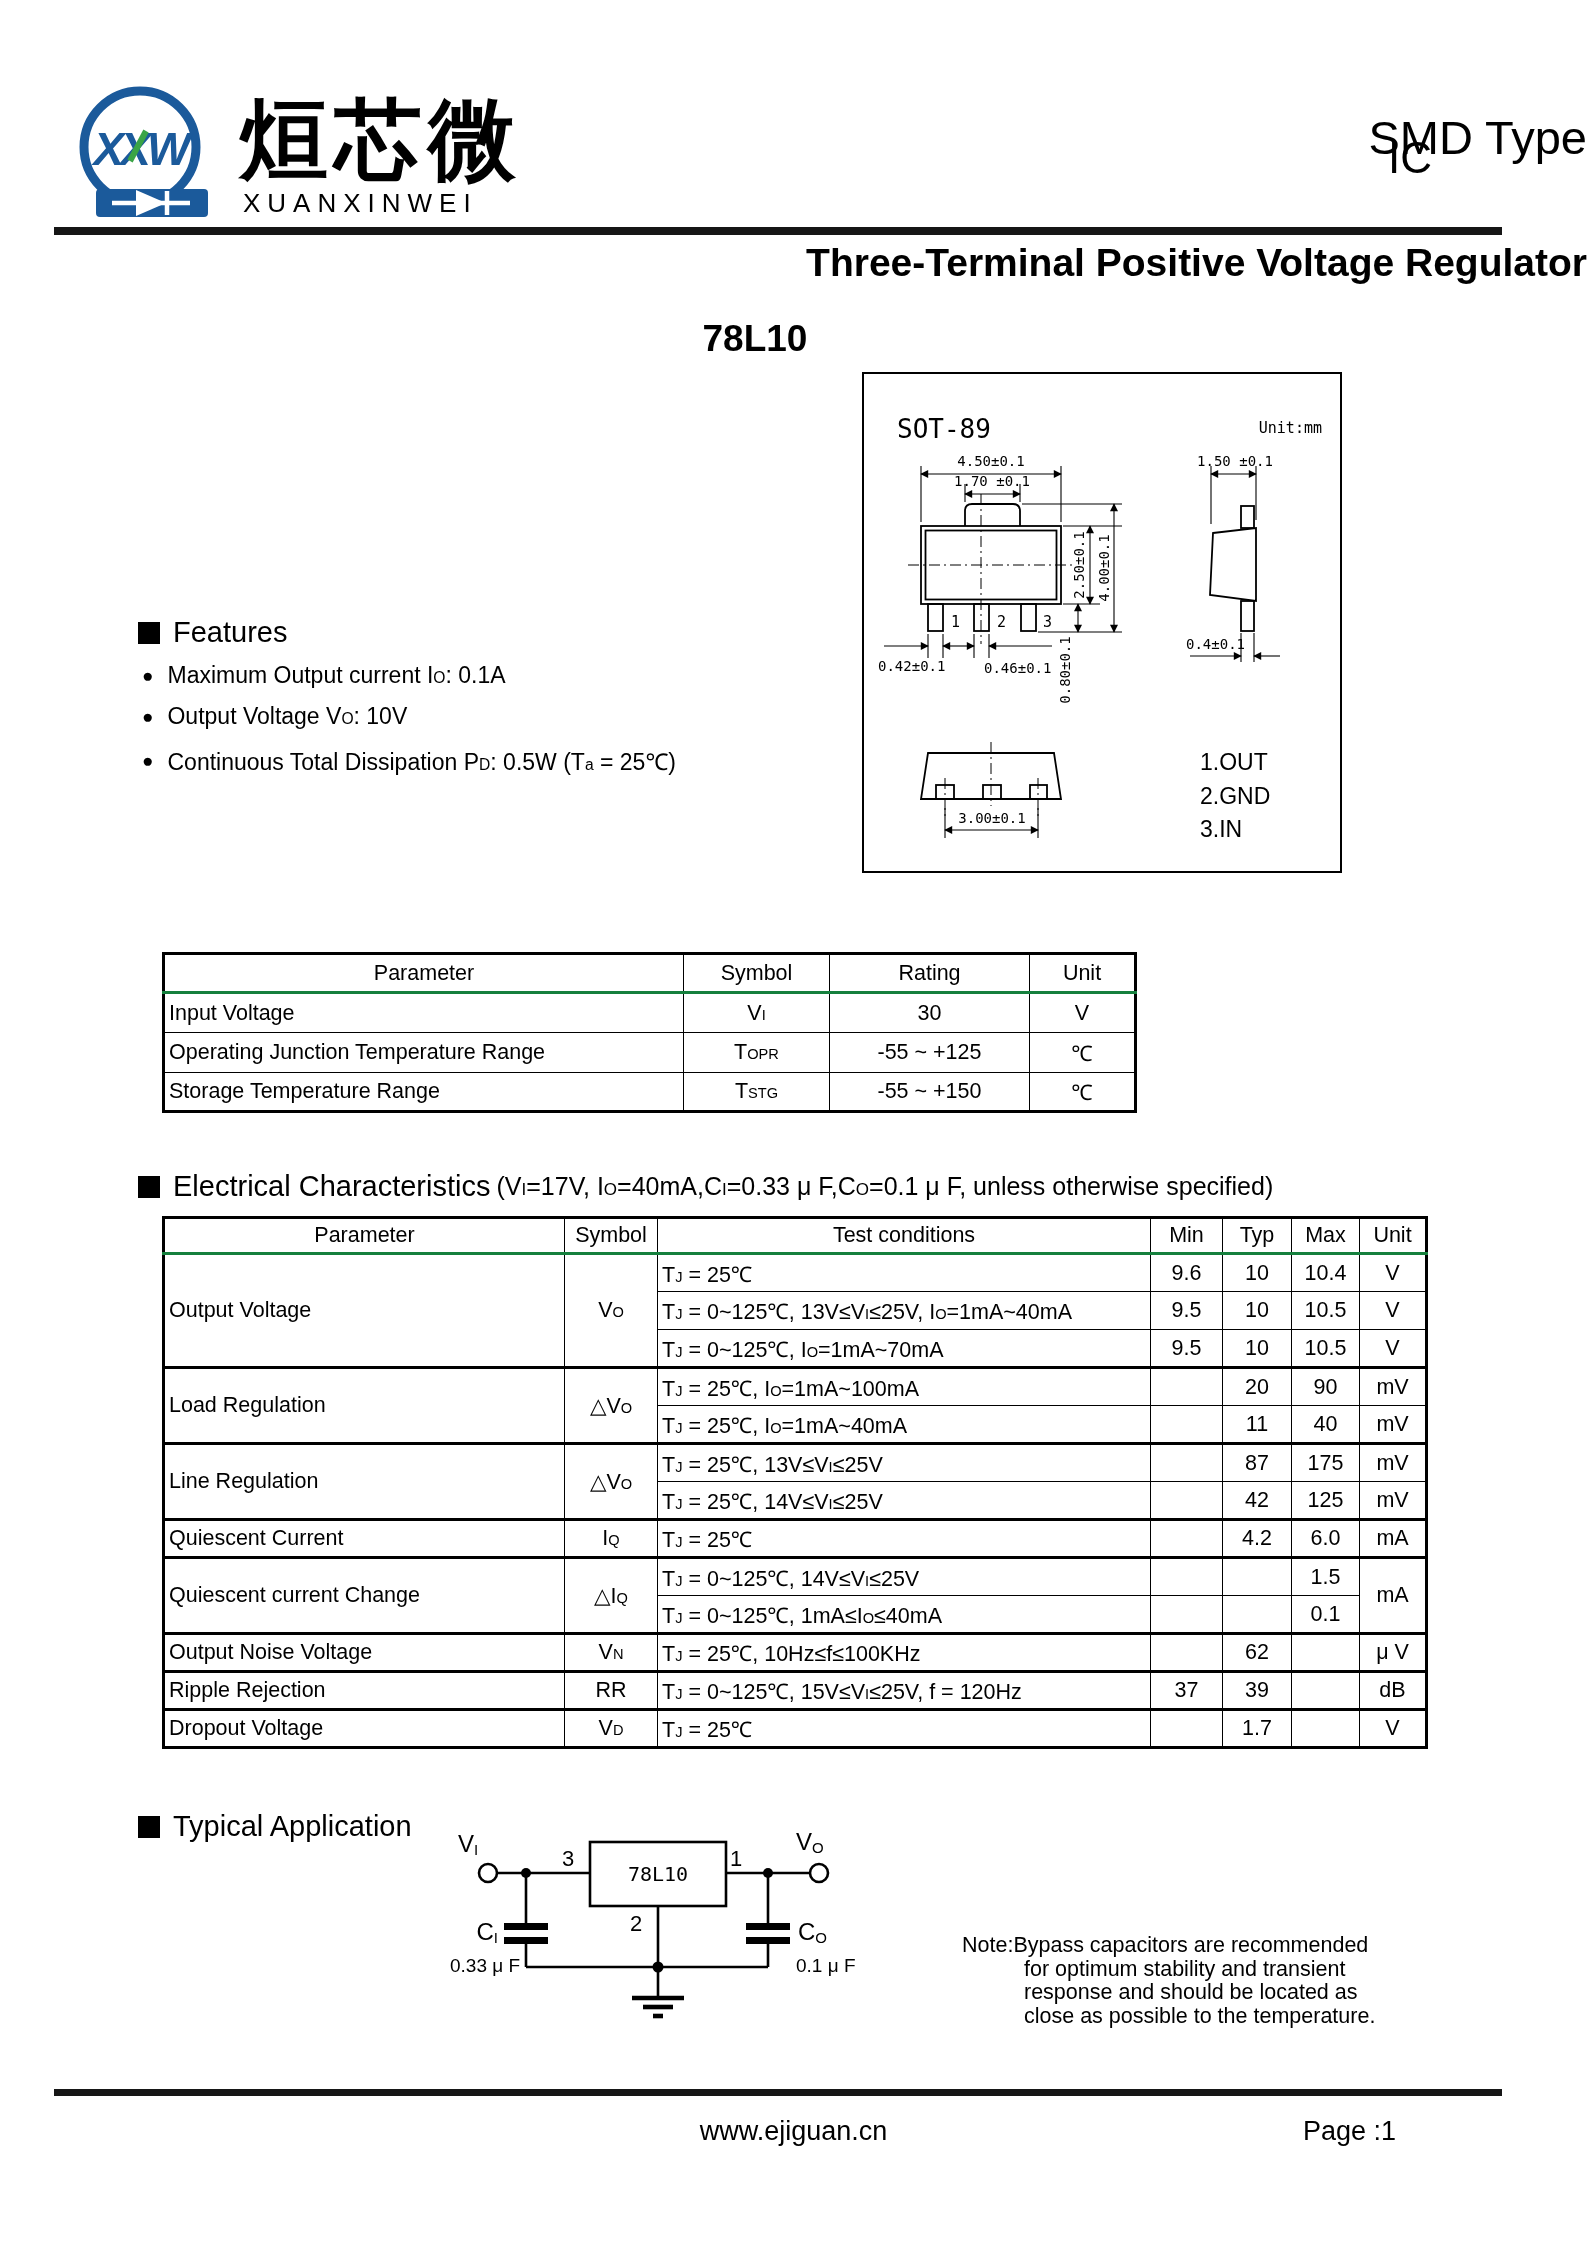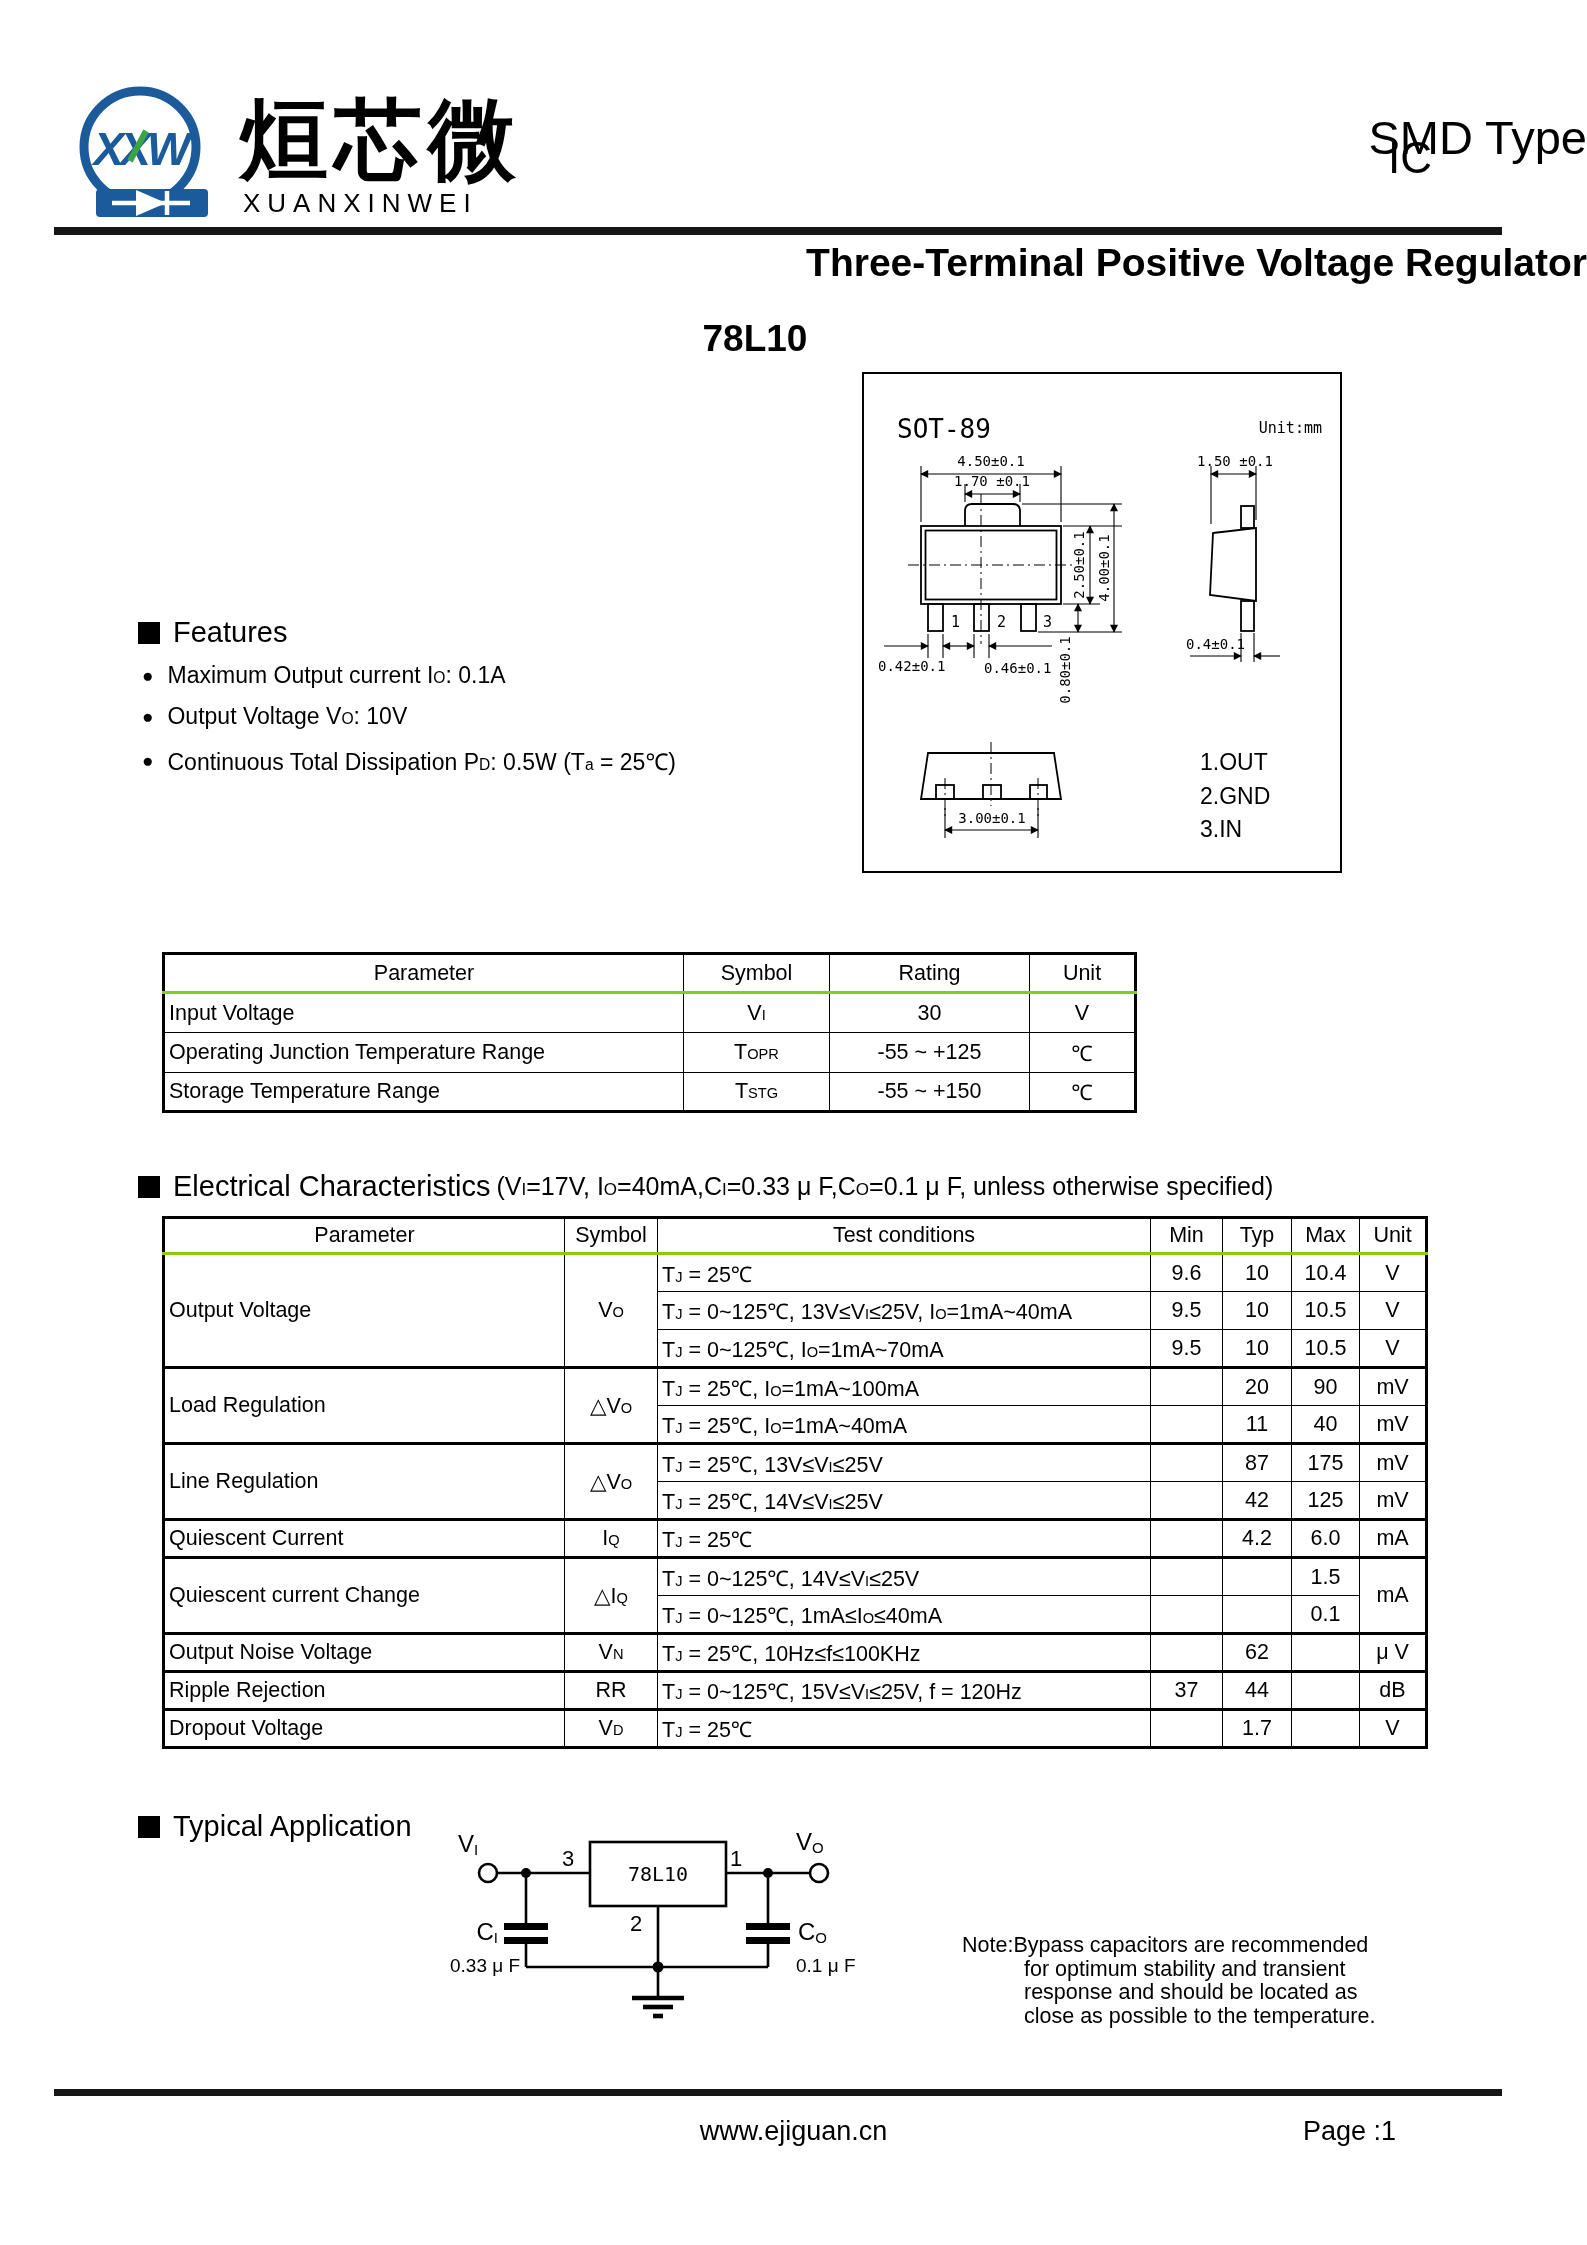--- a/index.html
+++ b/index.html
@@ -30,21 +30,21 @@
   sub { font-size:68%; vertical-align:baseline; }
 
   
   table.dt { border-collapse:collapse; table-layout:fixed; border:3px solid #000; background:#fff; }
   table.dt th, table.dt td { border:1.6px solid #000; font-weight:normal; font-size:21.5px; padding:0 4px; overflow:hidden; }
   table.dt th { text-align:center; }
   td.pl { text-align:left; padding-left:7px; }
   td.cc { text-align:center; }
   td.cond { text-align:left; padding-left:8px; }
   tr.grp > td { border-top:3px solid #000; }
-  table.dt tr.hdr th { border-bottom:3px solid #84cc16; }
+  table.dt tr.hdr th { border-bottom:3px solid #15803d; }
 
   
   .dtx  { font-family:"DejaVu Sans Mono", monospace; font-size:14px; fill:#000; }
   .sot  { font-size:26px; }
   .unitl{ font-size:15px; }
   .pnum { font-family:"DejaVu Sans Mono", monospace; font-size:15px; fill:#000; }
   .pinlist { font-family:"Liberation Sans", sans-serif; font-size:23px; fill:#000; }
   .ln  { stroke:#000; stroke-width:1.8; fill:none; }
   .dim { stroke:#000; stroke-width:1.1; fill:none; }
   .cl  { stroke:#000; stroke-width:1; fill:none; stroke-dasharray:11 4 2 4; }
@@ -351,21 +351,21 @@
       <td class="cc"></td>
       <td class="cc">62</td>
       <td class="cc"></td>
       <td class="cc">μ V</td>
     </tr>
     <tr class="grp" style="height:38px">
       <td class="pl">Ripple Rejection</td>
       <td class="cc">RR</td>
       <td class="cond">T<sub>J</sub> = 0~125℃, 15V≤V<sub>I</sub>≤25V, f = 120Hz</td>
       <td class="cc">37</td>
-      <td class="cc">44</td>
+      <td class="cc">39</td>
       <td class="cc"></td>
       <td class="cc">dB</td>
     </tr>
     <tr class="grp" style="height:38px">
       <td class="pl">Dropout Voltage</td>
       <td class="cc">V<sub>D</sub></td>
       <td class="cond">T<sub>J</sub> = 25℃</td>
       <td class="cc"></td>
       <td class="cc">1.7</td>
       <td class="cc"></td>

